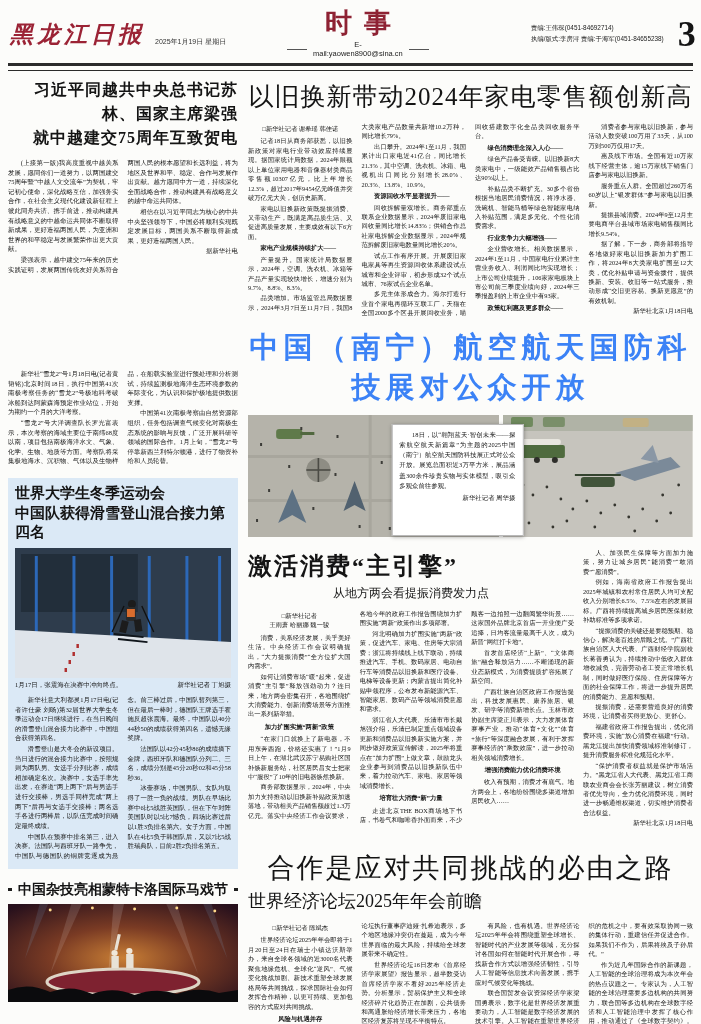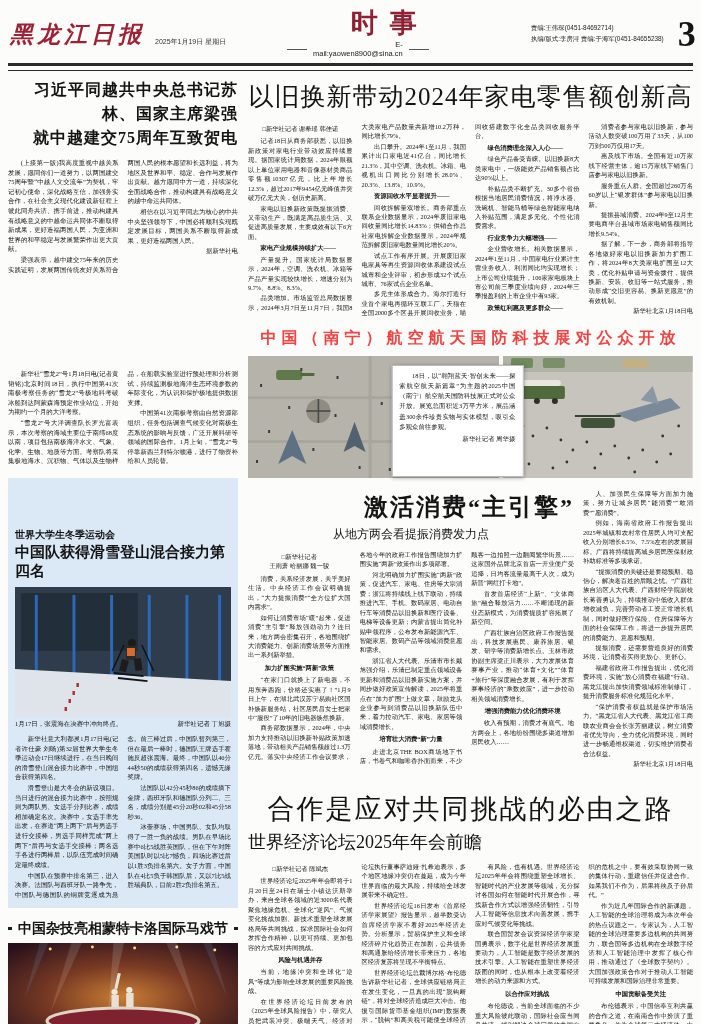--- a/index.html
+++ b/index.html
@@ -3,21 +3,21 @@
 <meta charset="utf-8">
 <style>
   html,body{margin:0;padding:0;background:#e8e8e8;}
   .page{width:701px;height:1024px;background:#fcfcfa;position:relative;overflow:hidden;
         font-family:"Liberation Serif","DejaVu Serif",serif;color:#141414;margin:0 auto;}
   
   .masthead{display:flex;align-items:center;padding:10px 10px 2px;gap:32px;}
   .mh-left{display:flex;align-items:flex-end;width:245px;flex:none;}
   .paper-name{font-size:23px;font-weight:bold;font-style:italic;color:#9b2335;letter-spacing:4px;white-space:nowrap;}
   .date-line{font-size:7px;color:#333;margin:0 0 3px 10px;white-space:nowrap;font-family:"Liberation Sans",sans-serif;}
-  .mh-center{flex:1;text-align:right;}
+  .mh-center{flex:1;text-align:center;}
   .section-title{font-size:27px;font-weight:bold;color:#8e2233;letter-spacing:12px;text-indent:12px;line-height:1;}
   .email-row{display:flex;align-items:center;gap:6px;font-size:7.5px;color:#222;margin-top:3px;font-family:"Liberation Sans",sans-serif;}
   .email-row .rule{flex:1;height:1px;background:#555;min-width:20px;}
   .mh-right{display:flex;align-items:center;width:235px;flex:none;justify-content:flex-end;}
   .editors{font-size:6.4px;line-height:1.7;color:#222;font-family:"Liberation Sans",sans-serif;text-align:left;}
   .page-num{font-size:36px;font-weight:bold;margin-left:14px;line-height:1;}
   .thick-rule{margin:3px 8px 7px;height:4px;border-top:3px solid #2b2b2b;border-bottom:1px solid #2b2b2b;}
   
   .content{display:flex;gap:10px;padding:0 8px;}
   .col-left{width:230px;flex:none;}
@@ -34,45 +34,45 @@
   .fl-e{text-align:right;margin-top:1px;}
   
   .a-head{font-size:16px;font-weight:bold;text-align:right;line-height:1.5;white-space:pre-line;margin:0 0 8px;letter-spacing:1px;}
   .a-body{height:202px;}
   
   .b-wrap{margin-top:9px;}
   .b-head{font-size:14.5px;font-weight:bold;text-align:center;margin:0 0 6px;}
   .b-body{height:100px;}
   
   .c-wrap{background:#dbe9f6;margin-top:9px;padding:6px 7px;}
-  .c-kicker{font-size:10px;font-weight:bold;margin-top:44px;}
+  .c-kicker{font-size:15px;font-weight:bold;}
   .c-head{font-size:15px;font-weight:bold;margin:1px 0 6px;}
   .photo{display:block;width:100%;}
   .cap-row{display:flex;justify-content:space-between;font-size:6.5px;margin:3px 0 5px;gap:6px;}
   .c-body{height:168px;}
   
   .d-wrap{margin-top:9px;}
   .d-head{display:flex;align-items:center;gap:6px;font-size:14px;font-weight:bold;margin-bottom:5px;}
   .d-head::before,.d-head::after{content:"";flex:1;height:3px;background:#1e1e1e;}
   
   .e-head{font-size:25px;font-weight:normal;text-align:center;letter-spacing:1px;margin:2px 0 9px;}
   .e-body{height:196px;font-size:6.3px;}
   
   .f-wrap{margin-top:10px;}
-  .f-head{font-size:16px;font-weight:bold;color:#ef4444;text-align:center;letter-spacing:5px;margin:0 0 7px;}
+  .f-head{font-size:29px;font-weight:bold;color:#3b82f6;text-align:center;letter-spacing:5px;margin:0 0 7px;}
   .f-photos{position:relative;display:flex;gap:4px;height:122px;}
   .f-pl{width:57%;}.f-pr{width:43%;}
   .f-card{position:absolute;left:50%;top:7%;transform:translateX(-60%);width:116px;height:82%;
           background:#fff;border:1px solid #b9b9b9;box-shadow:0 1px 4px rgba(0,0,0,.35);
           padding:5px 7px;font-size:6.4px;line-height:1.6;text-align:justify;}
   .f-card .fl-e{margin-top:2px;}
   
   .g-wrap{display:flex;gap:9px;margin-top:11px;}
   .g-main{flex:1;min-width:0;}
-  .g-head{font-size:24px;font-weight:bold;text-align:right;letter-spacing:2px;margin:2px 0 0;}
+  .g-head{font-size:24px;font-weight:bold;text-align:left;letter-spacing:2px;margin:2px 0 0;}
   .g-sub{font-size:12px;text-align:center;margin:3px 0 7px;}
   .g-body{height:230px;font-size:6.3px;}
   .g-side{width:110px;flex:none;height:292px;overflow:hidden;font-size:6.3px;line-height:1.5;text-align:justify;}
   
   .h-wrap{margin-top:10px;}
   .h-head{font-size:27px;font-weight:normal;text-align:center;letter-spacing:2px;margin:0;}
   .h-sub{font-size:18px;margin:3px 0 8px;}
   .h-body{height:188px;font-size:6.3px;}
 </style>
 </head>

